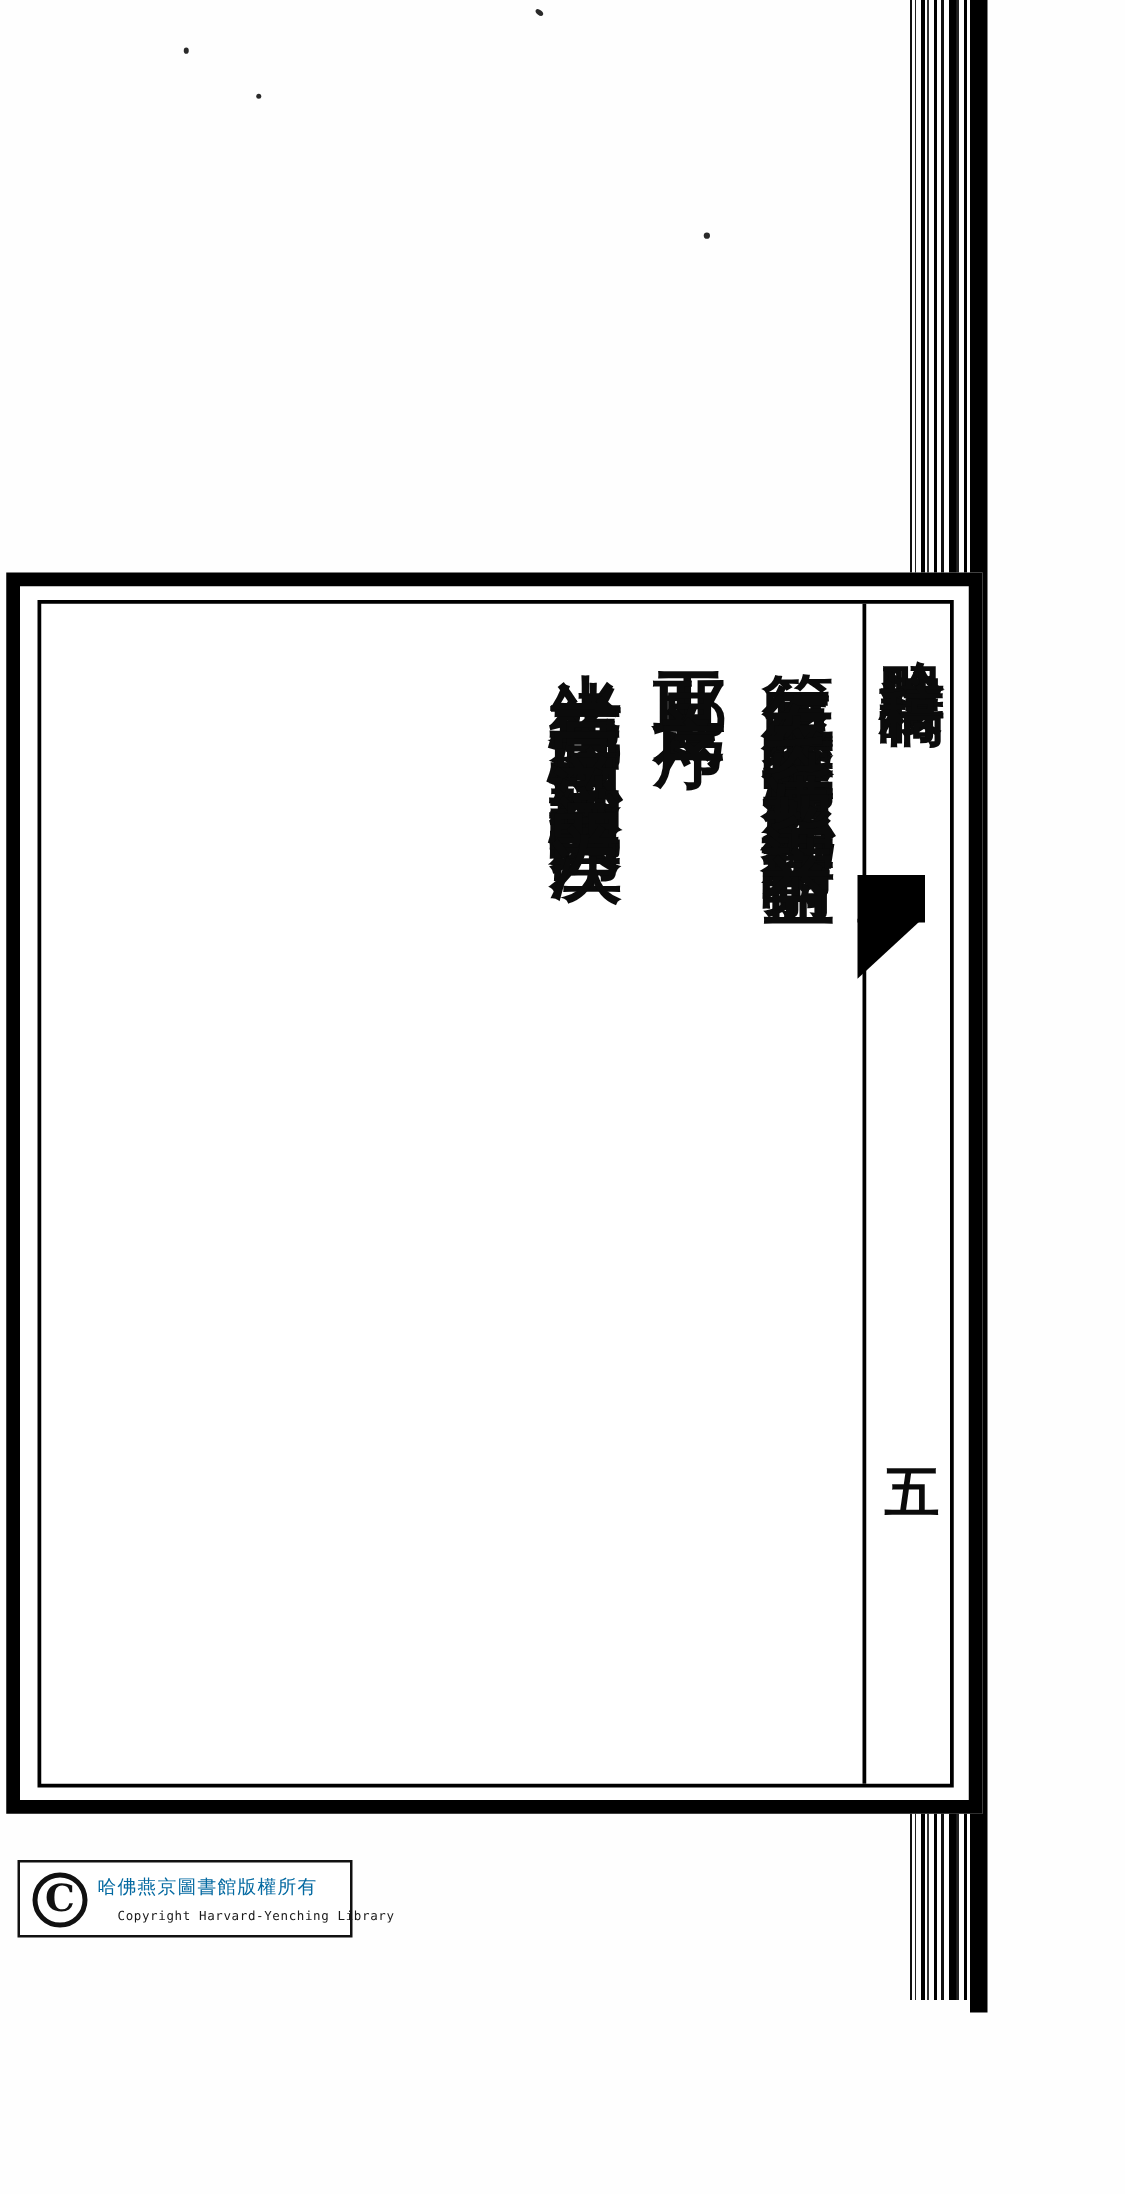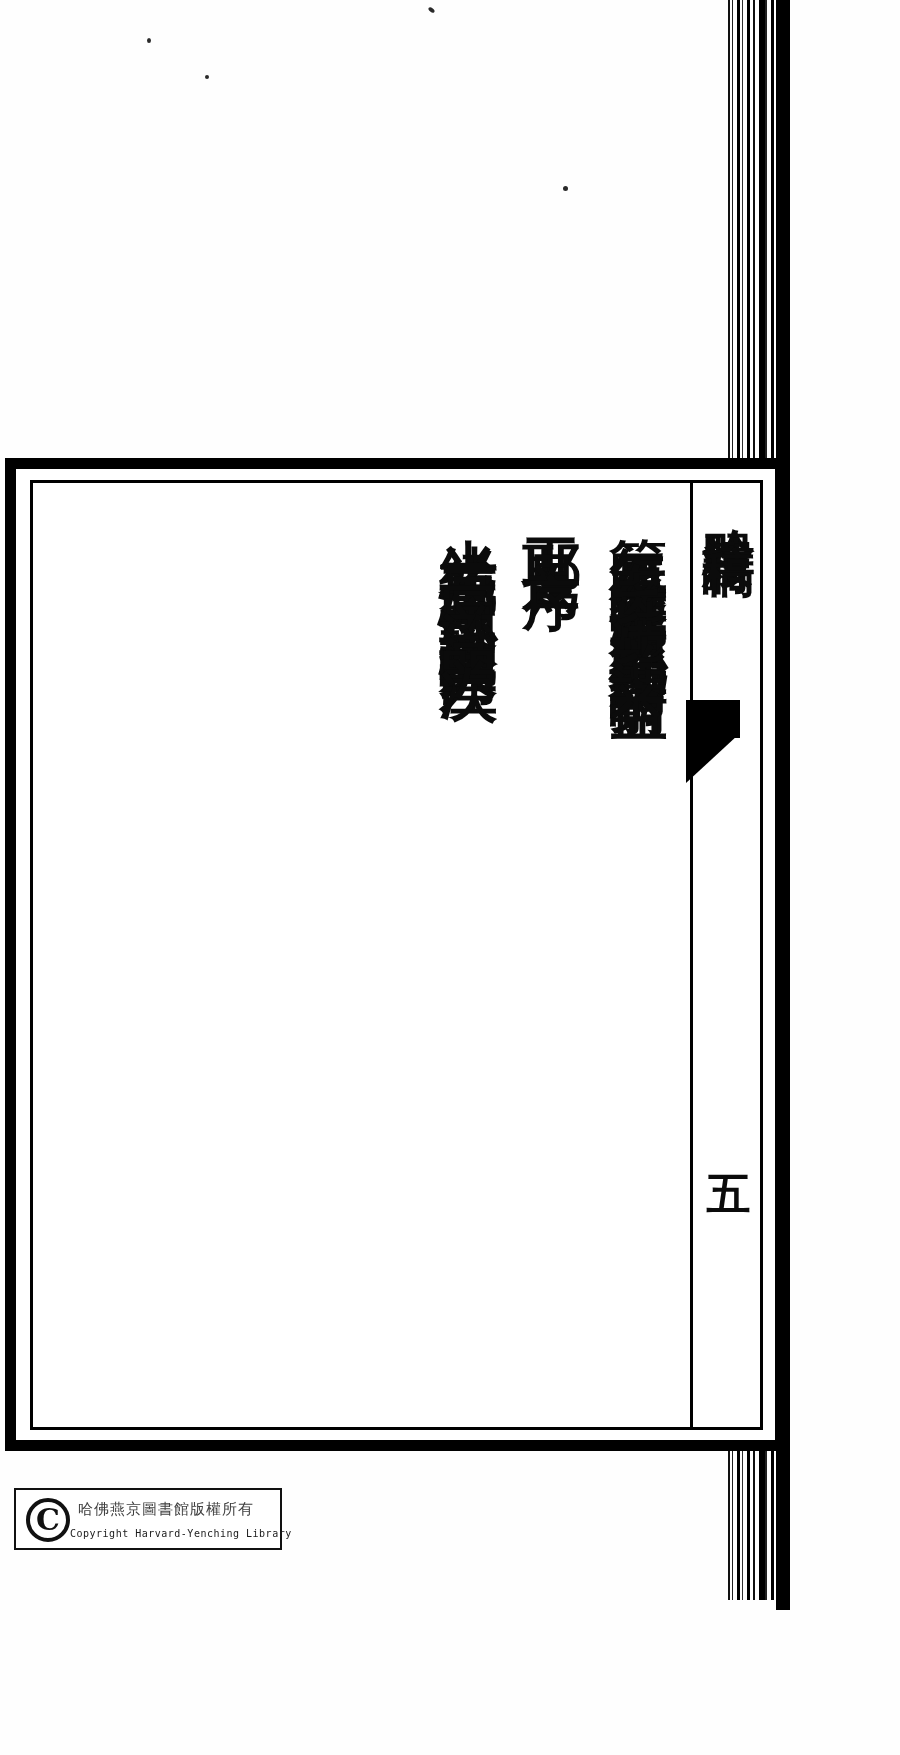--- a/index.html
+++ b/index.html
@@ -207,26 +207,26 @@
     color: #111;
     font-weight: 700;
   }
   #stamp-cn {
     position: absolute;
     left: 62px;
     top: 10px;
     font-family: "DejaVu Sans", sans-serif;
     font-size: 15px;
     letter-spacing: 1px;
-    color: #404040;
+    color: #0369a1;
     white-space: nowrap;
   }
   #stamp-en {
     position: absolute;
-    left: 54px;
+    left: 78px;
     top: 38px;
     font-family: "DejaVu Sans Mono", monospace;
     font-size: 10px;
     letter-spacing: 0.5px;
     color: #1a1a1a;
     white-space: nowrap;
   }
 </style>
 </head>
 <body>

